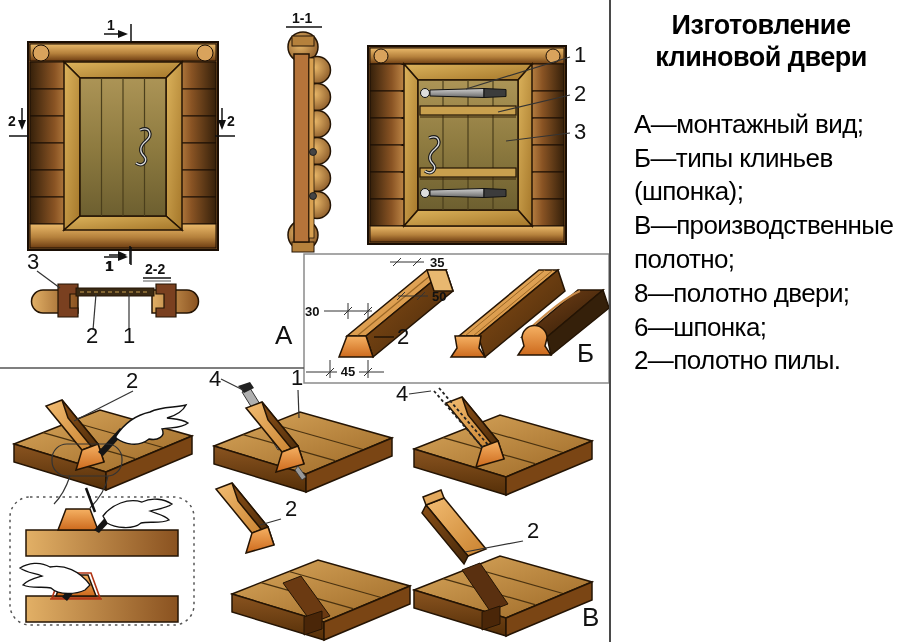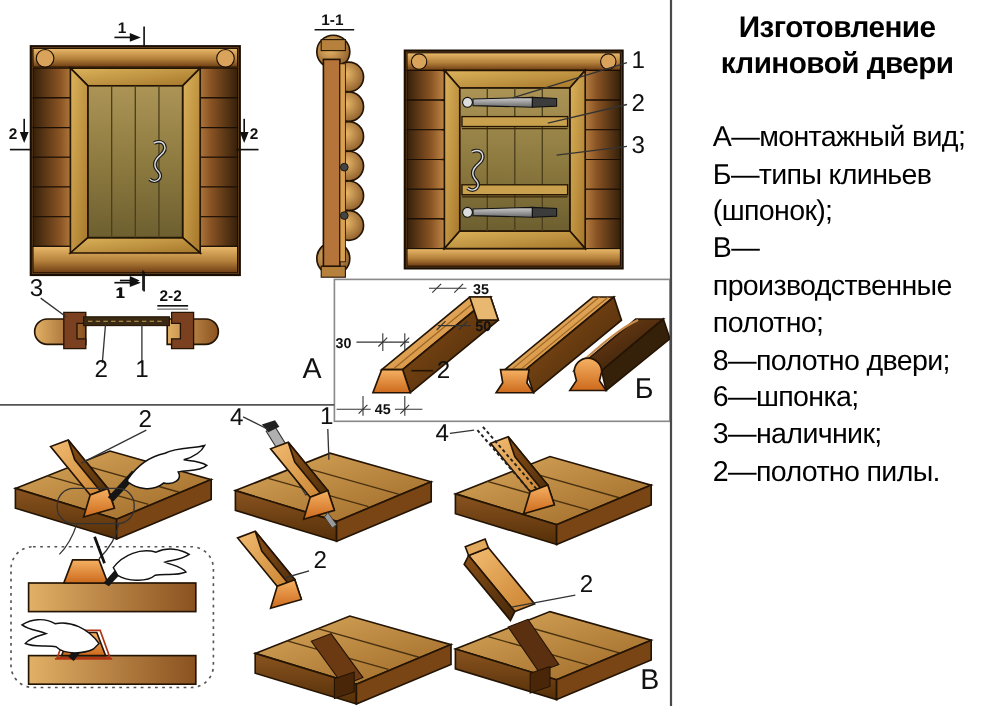--- a/index.html
+++ b/index.html
@@ -3,21 +3,21 @@
 <meta charset="utf-8">
 <style>
   html,body{margin:0;padding:0;background:#fff;}
   .page{position:relative;width:910px;height:642px;background:#fff;overflow:hidden;
         font-family:"Liberation Sans",sans-serif;color:#000;}
   .art{position:absolute;left:0;top:0;}
   .divider{position:absolute;left:609px;top:0;width:2px;height:642px;background:#4a4a4a;}
   .text-panel{position:absolute;left:612px;top:0;width:298px;height:642px;overflow:hidden;}
   .title{font-size:27px;font-weight:bold;text-align:center;line-height:1.18;
          margin:10px 8px 0;letter-spacing:-0.5px;}
-  .legend{list-style:none;margin:34px 16px 0;padding:0 10px 0 20px;font-size:26px;
+  .legend{list-style:none;margin:34px 2px 0;padding:0 10px 0 20px;font-size:26px;
           line-height:1.3;letter-spacing:-0.6px;}
   svg text{font-family:"Liberation Sans",sans-serif;fill:#111;}
   .co{font-size:22px;}
   .dim{font-size:13px;font-weight:bold;}
   .cut{font-size:14px;font-weight:bold;}
   .sec{font-size:14px;font-weight:bold;}
   .letter{font-size:26px;}
   .halo{paint-order:stroke;stroke:#fff;stroke-width:5px;}
 </style>
 </head>
@@ -402,22 +402,21 @@
     </g>
   </g>
 </svg>
 
 <div class="divider"></div>
 
 <div class="text-panel">
   <h1 class="title">Изготовление клиновой двери</h1>
   <ul class="legend">
     <li>А—монтажный вид;</li>
-    <li>Б—типы клиньев (шпонок);</li>
+    <li>Б—типы клиньев (шпонка);</li>
     <li>В—производственные полотно;</li>
     <li>8—полотно двери;</li>
     <li>6—шпонка;</li>
-    <li>3—наличник;</li>
     <li>2—полотно пилы.</li>
   </ul>
 </div>
 
 </div>
 
 </body></html>

